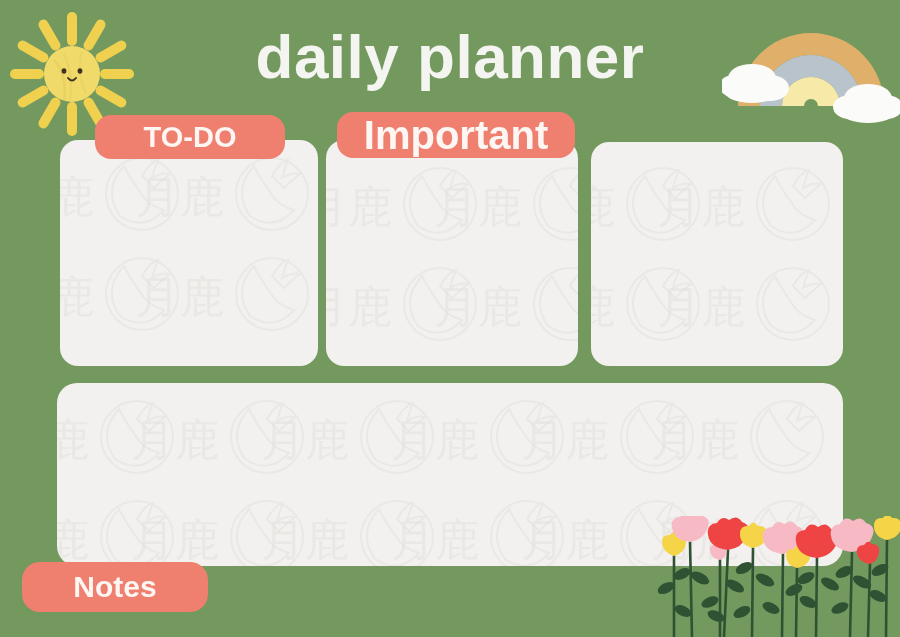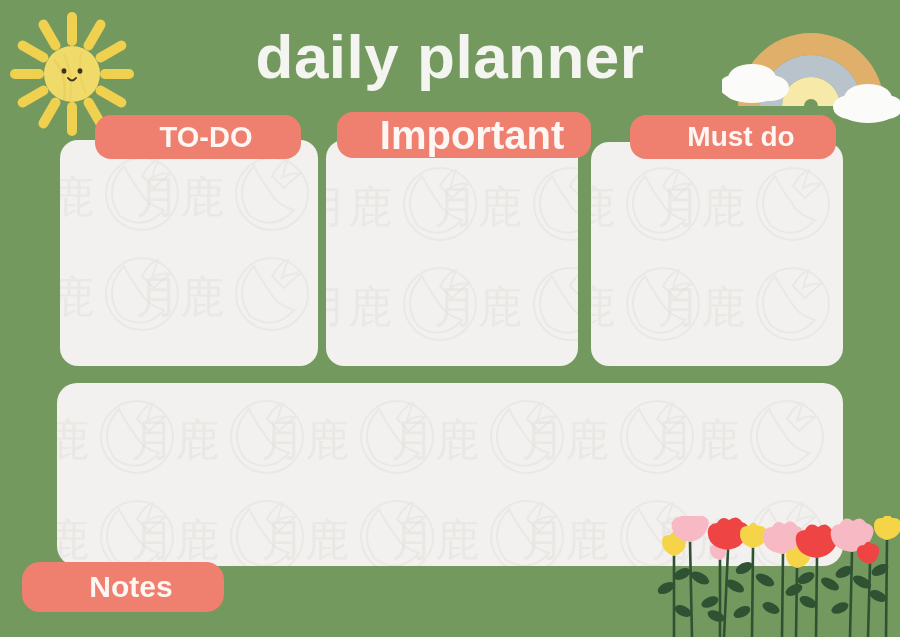--- a/index.html
+++ b/index.html
@@ -63,21 +63,20 @@
   .pill {
     position: absolute;
     background: #ef8070;
     border-radius: 16px;
     color: #fdf6f3;
     font-weight: 700;
     display: flex;
     align-items: center;
     justify-content: center;
     user-select: none;
-    padding-left: 16px;
   }
   .pill-todo      { left: 95px;  top: 115px; width: 190px; height: 44px; font-size: 29px; }
   .pill-important { left: 337px; top: 112px; width: 238px; height: 46px; font-size: 40px; }
   .pill-mustdo    { left: 630px; top: 115px; width: 190px; height: 44px; font-size: 28px; }
   .pill-notes     { left: 22px;  top: 562px; width: 186px; height: 50px; font-size: 30px; border-radius: 18px; }
 
   
   .deco {
     position: absolute;
     pointer-events: none;
@@ -397,21 +396,20 @@
             <path d="M122 30 q-22 24 -4 50 q24 16 44 -6 q-16 -4 -24 -18 q-10 -14 -16 -26 Z"></path>
             <path d="M140 40 q8 -14 16 -16 q-4 10 -6 18 q10 -6 18 -4 q-10 8 -16 14 q-6 -6 -12 -12 Z"></path>
           </g>
         </svg>
       </div>
     </div>
   </div>
 
   <div class="pill pill-todo">TO-DO</div>
   <div class="pill pill-important">Important</div>
-  <div class="pill pill-mustdo">Must do</div>
   <div class="pill pill-notes">Notes</div>
 
   <div class="deco flowers">
     <svg viewBox="0 0 260 121" xmlns="http://www.w3.org/2000/svg">
       <g stroke="#2F5233" stroke-width="2.6" fill="none" stroke-linecap="round">
         <path d="M34 121 L34 40"></path>
         <path d="M52 121 L50 26"></path>
         <path d="M80 121 L80 44"></path>
         <path d="M84 121 L88 34"></path>
         <path d="M112 121 L113 32"></path>

